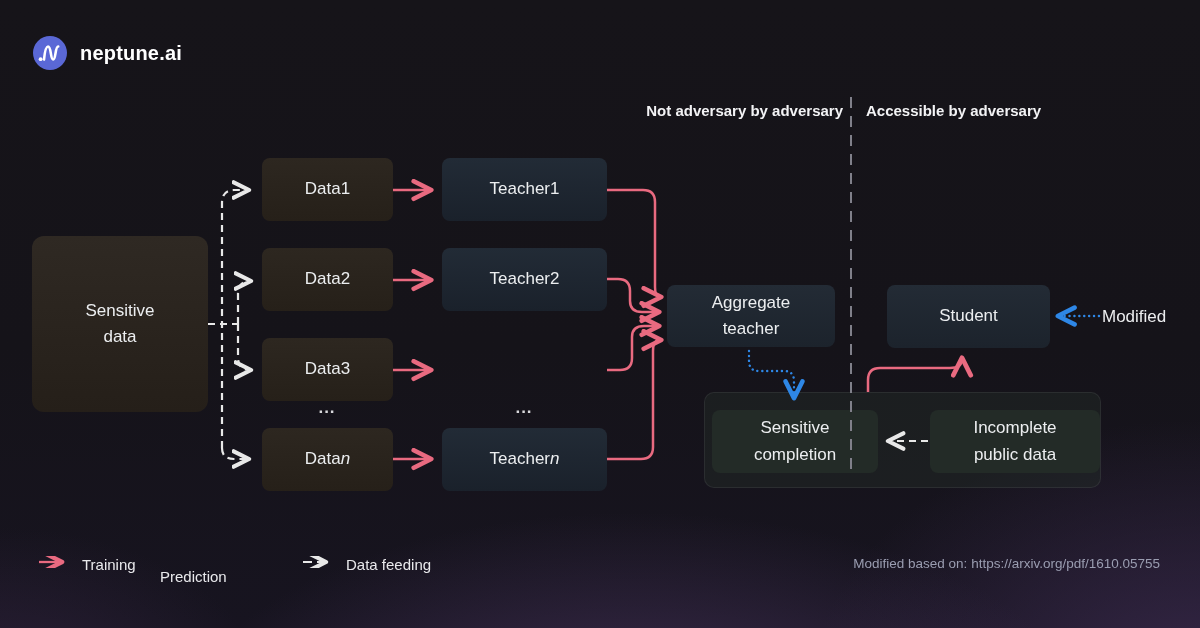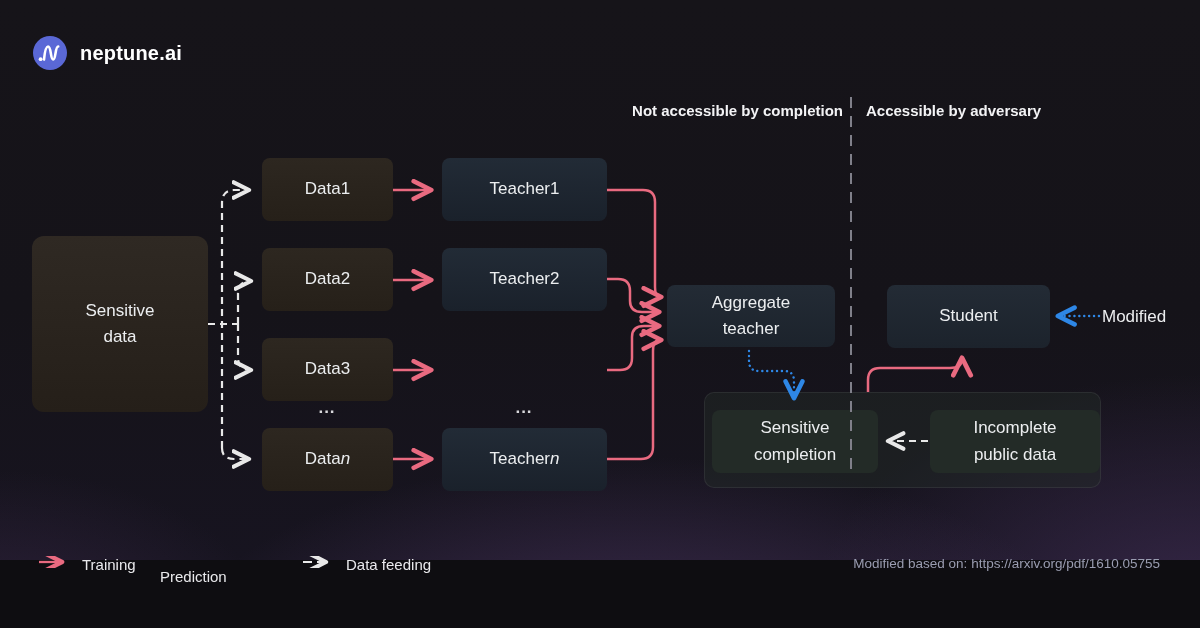--- a/index.html
+++ b/index.html
@@ -1,18 +1,18 @@
 <!DOCTYPE html>
 <html><head>
 <meta charset="utf-8">
 <style>
   html,body{margin:0;padding:0;background:#0e0d11;}
   body{width:1200px;height:628px;position:relative;overflow:hidden;
        font-family:"Liberation Sans",sans-serif;}
-  .canvas{position:absolute;inset:0;width:1200px;height:560px;
+  .canvas{position:absolute;inset:0;width:1200px;height:628px;
     background:
       radial-gradient(55% 52% at 53% 118%, rgba(70,50,90,.85) 0%, rgba(70,50,90,0) 70%),
       radial-gradient(45% 60% at 100% 110%, rgba(62,44,82,.8) 0%, rgba(62,44,82,0) 72%),
       radial-gradient(32% 40% at 0% 112%, rgba(52,37,66,.7) 0%, rgba(52,37,66,0) 70%),
       linear-gradient(180deg,#161419 0%,#151319 55%,#171420 100%);}
   .brand{position:absolute;left:32px;top:35px;display:flex;align-items:center;gap:12px;}
   .brand-name{color:#ffffff;font-size:20px;font-weight:bold;letter-spacing:.2px;}
   .zone-label{position:absolute;top:102px;font-size:15px;font-weight:bold;color:#f3f3f5;white-space:nowrap;}
   .zone-left{right:357px;}
   .zone-right{left:866px;}
@@ -57,21 +57,21 @@
 
   <div class="brand">
     <svg width="36" height="36" viewBox="0 0 36 36">
       <circle cx="18" cy="18" r="17" fill="#5a68d6"></circle>
       <circle cx="8.6" cy="24.2" r="1.9" fill="#ffffff"></circle>
       <path d="M12 24.5 C12.8 16.5 13.8 11.5 16 11.5 C19.5 11.5 18.2 24.5 21.2 24.5 C24 24.5 23 11.5 26.2 11.5" fill="none" stroke="#ffffff" stroke-width="2.6" stroke-linecap="round"></path>
     </svg>
     <div class="brand-name">neptune.ai</div>
   </div>
 
-  <div class="zone-label zone-left">Not accessible by completion</div>
+  <div class="zone-label zone-left">Not adversary by adversary</div>
   <div class="zone-label zone-right">Accessible by adversary</div>
 
   <div class="box sensitive">
     <span>Sensitive data</span>
   </div>
 
   <div class="box data-box row1">
     <span><span>Data </span><span>1</span></span>
   </div>
   <div class="box data-box row2">

